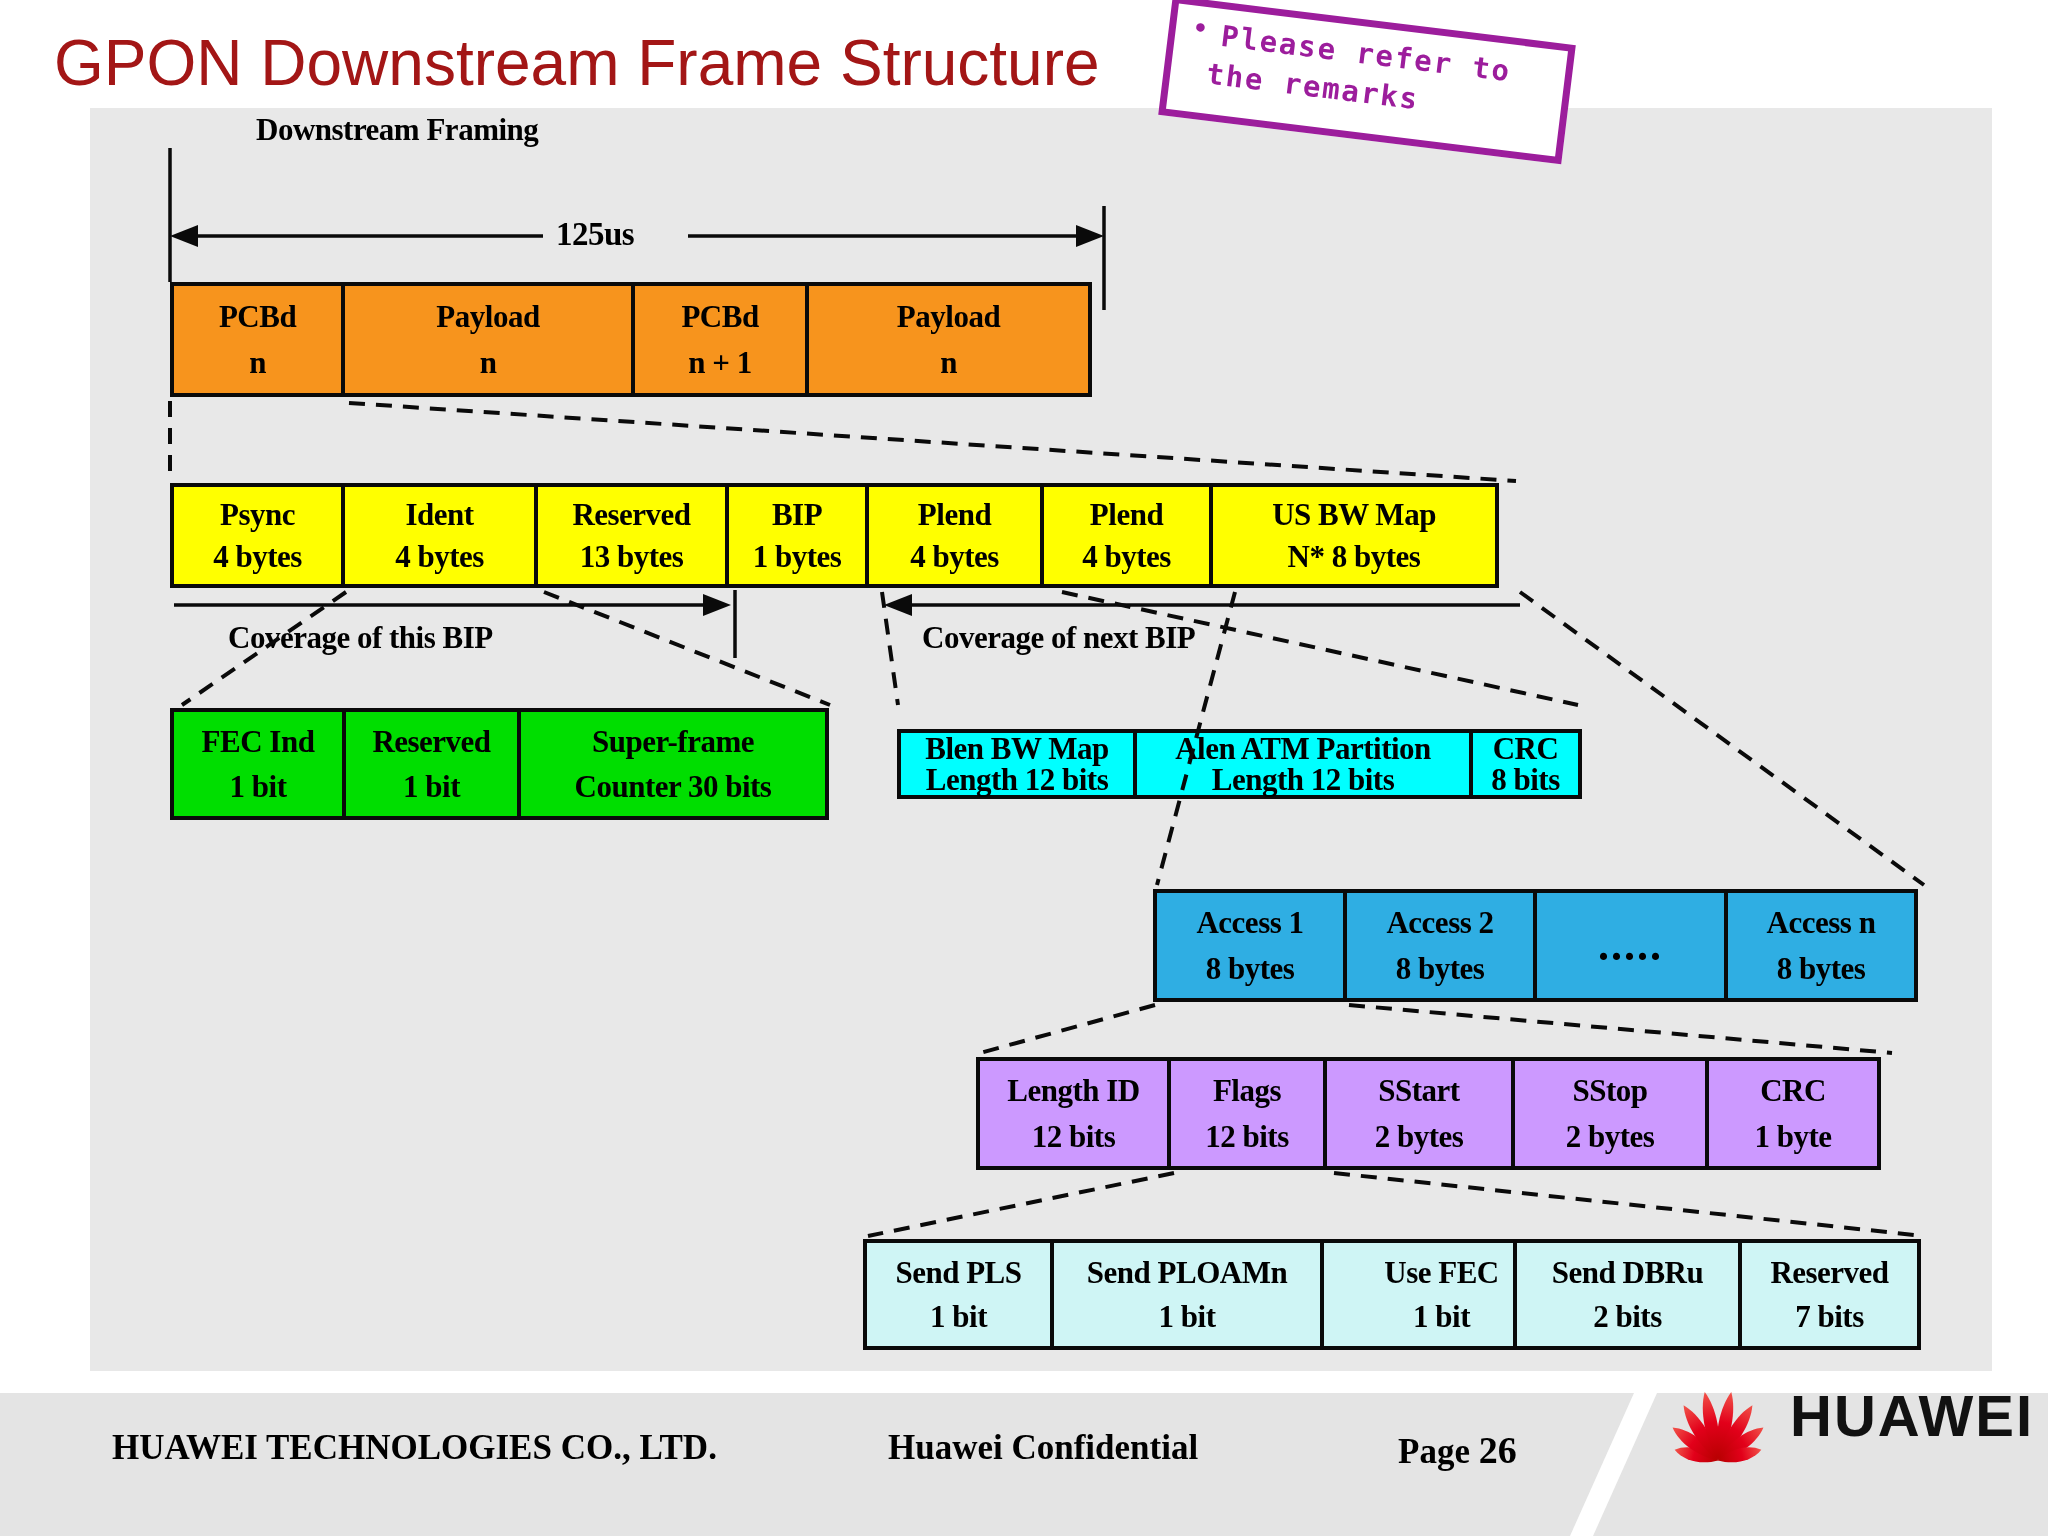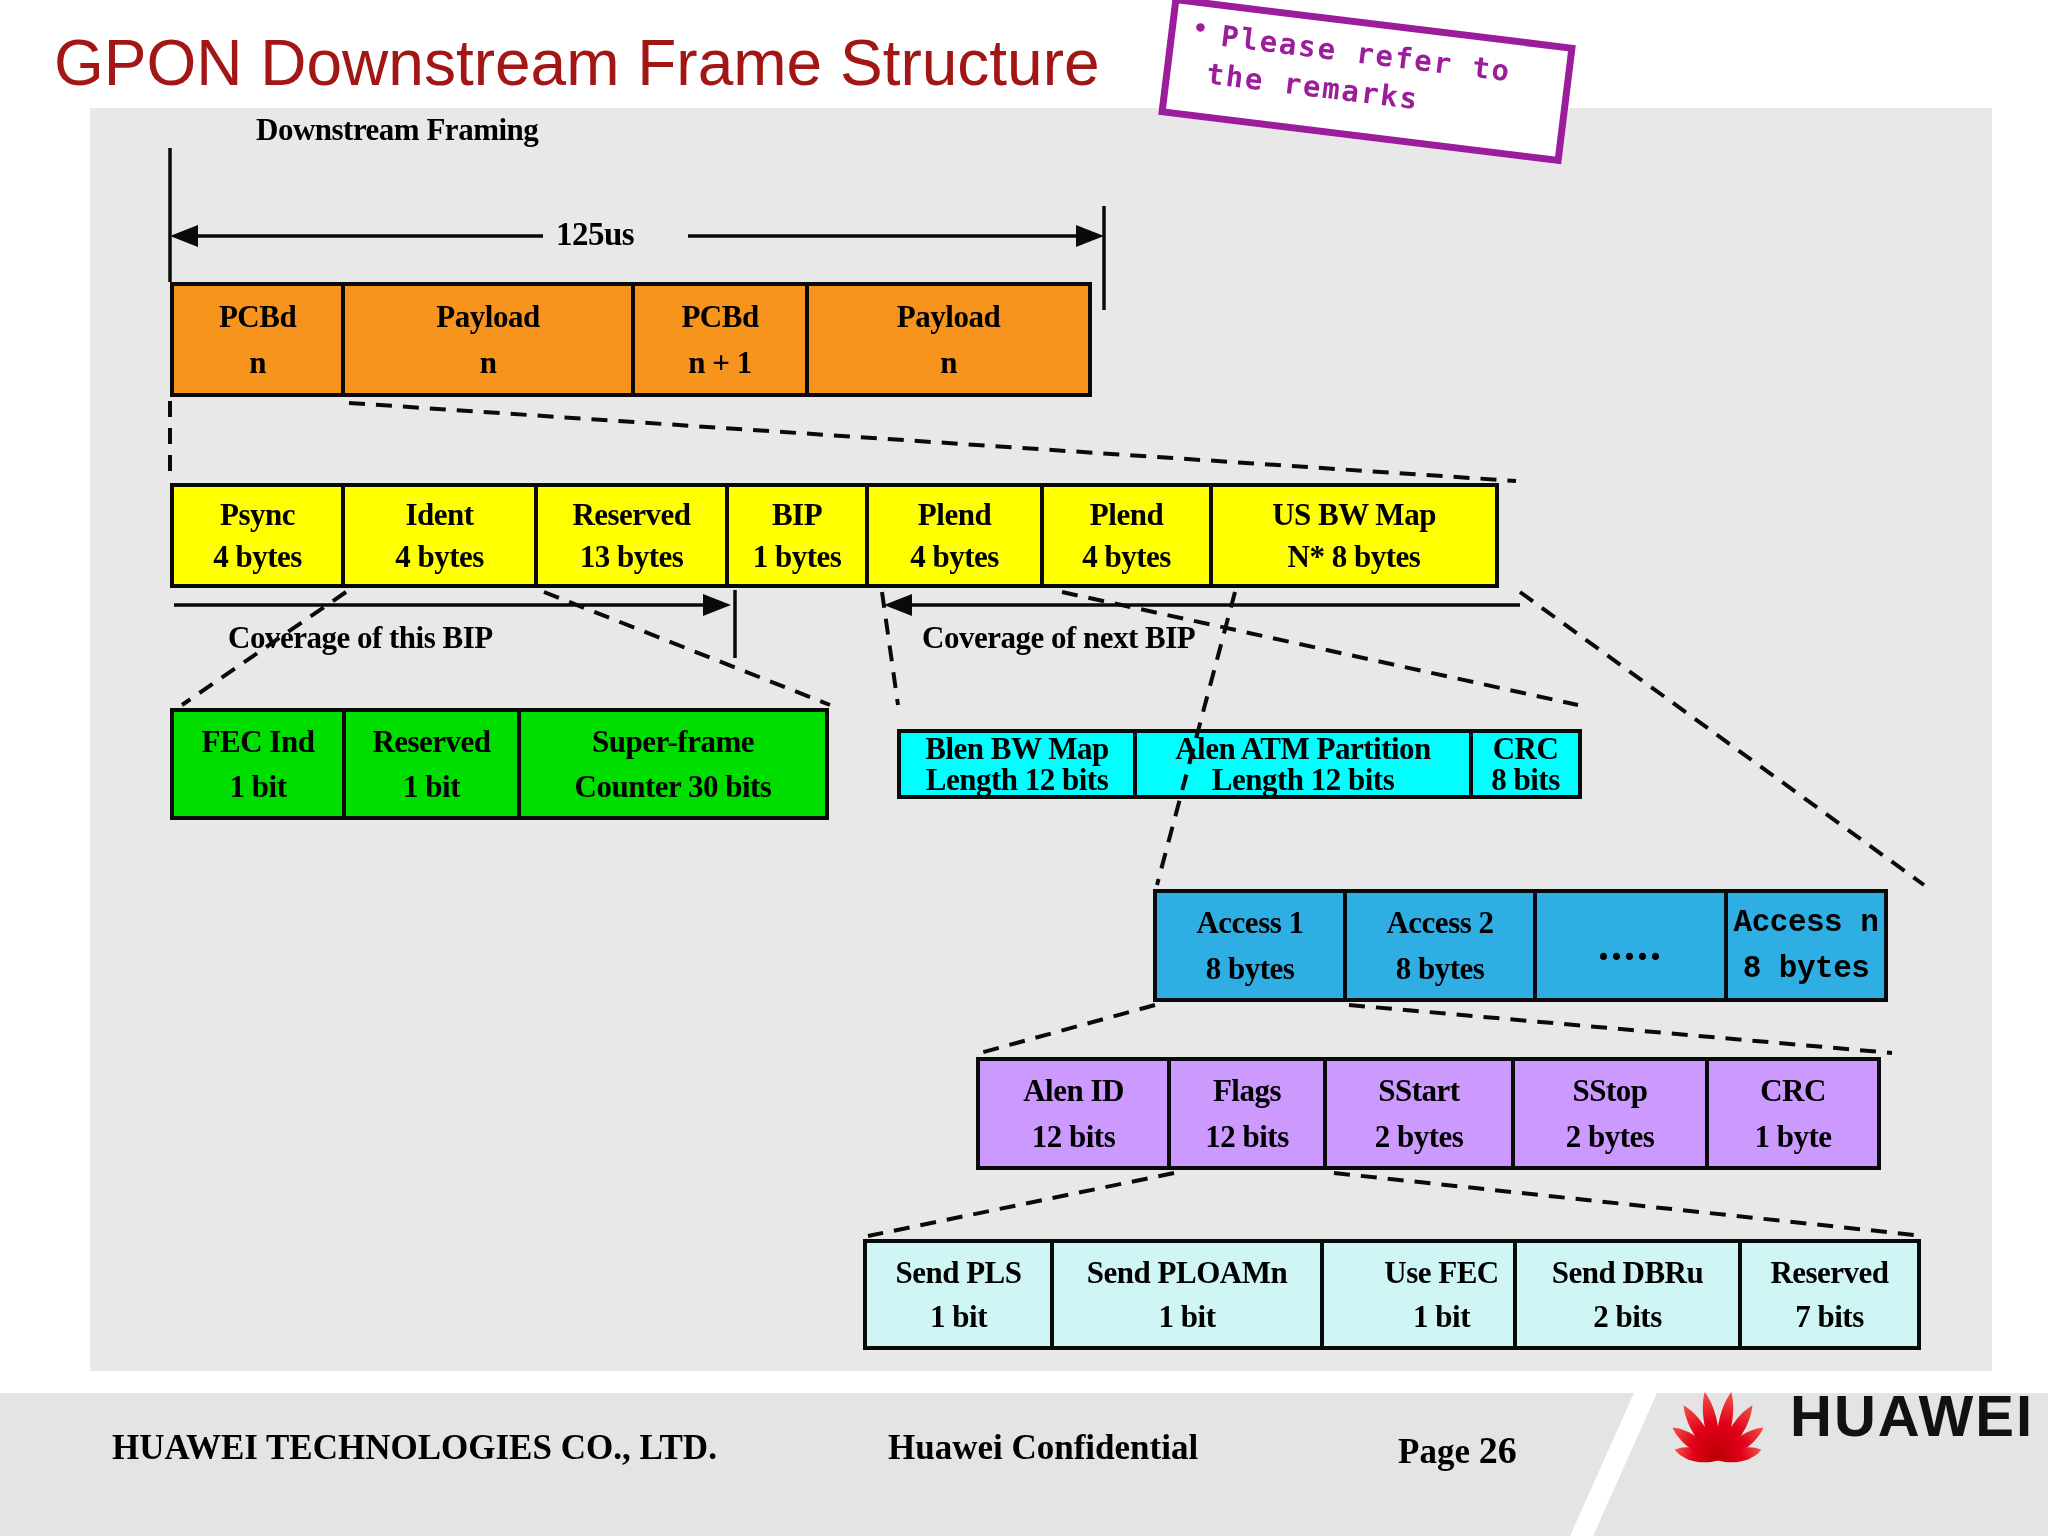--- a/index.html
+++ b/index.html
@@ -153,29 +153,29 @@
       <div class="cl">8 bytes</div>
     </div>
     <div class="cell" style="width:194px;">
       <div class="cl">Access 2</div>
       <div class="cl">8 bytes</div>
     </div>
     <div class="cell dots" style="width:195px;">
       <div class="cl">.....</div>
 
     </div>
-    <div class="cell" style="width:164px;font-family:Liberation Mono, monospace;">
+    <div class="cell" style="width:194px;">
       <div class="cl">Access n</div>
       <div class="cl">8 bytes</div>
     </div>
   </div>
 
   <div class="row row-purple" style="left:976px;top:1057px;height:113px;">
     <div class="cell" style="width:195px;">
-      <div class="cl">Alen ID</div>
+      <div class="cl">Length ID</div>
       <div class="cl">12 bits</div>
     </div>
     <div class="cell" style="width:160px;">
       <div class="cl">Flags</div>
       <div class="cl">12 bits</div>
     </div>
     <div class="cell" style="width:192px;">
       <div class="cl">SStart</div>
       <div class="cl">2 bytes</div>
     </div>

